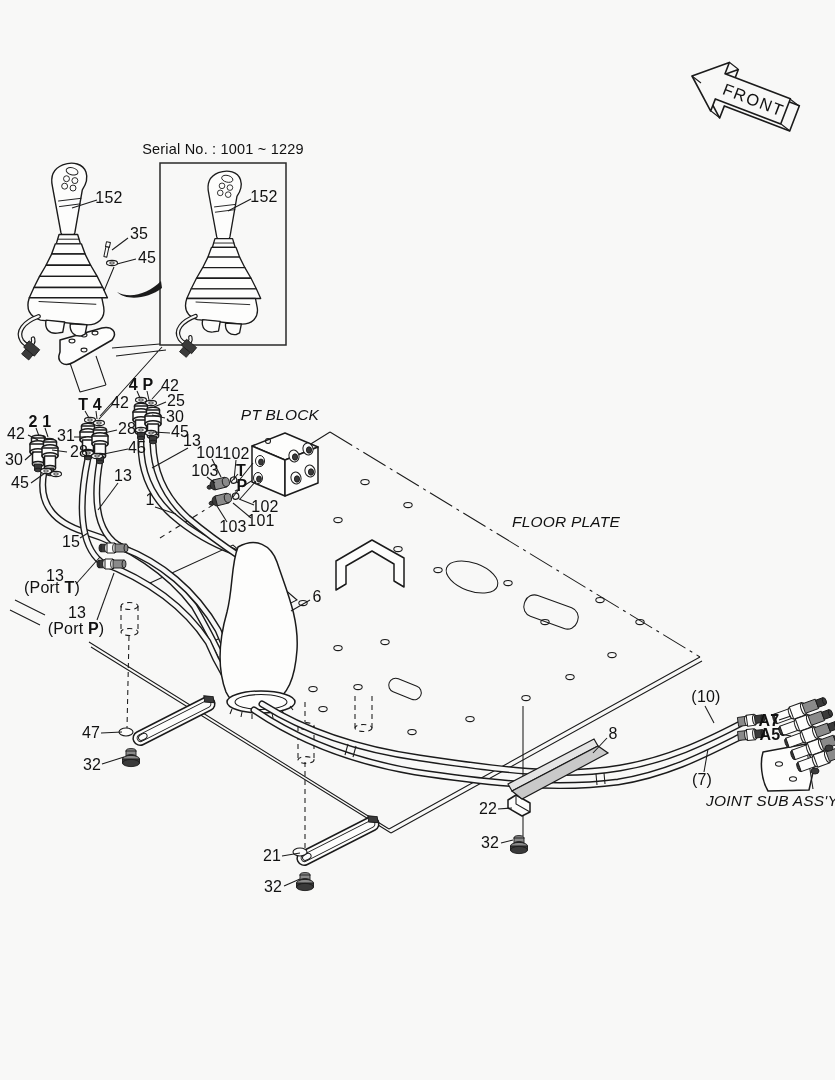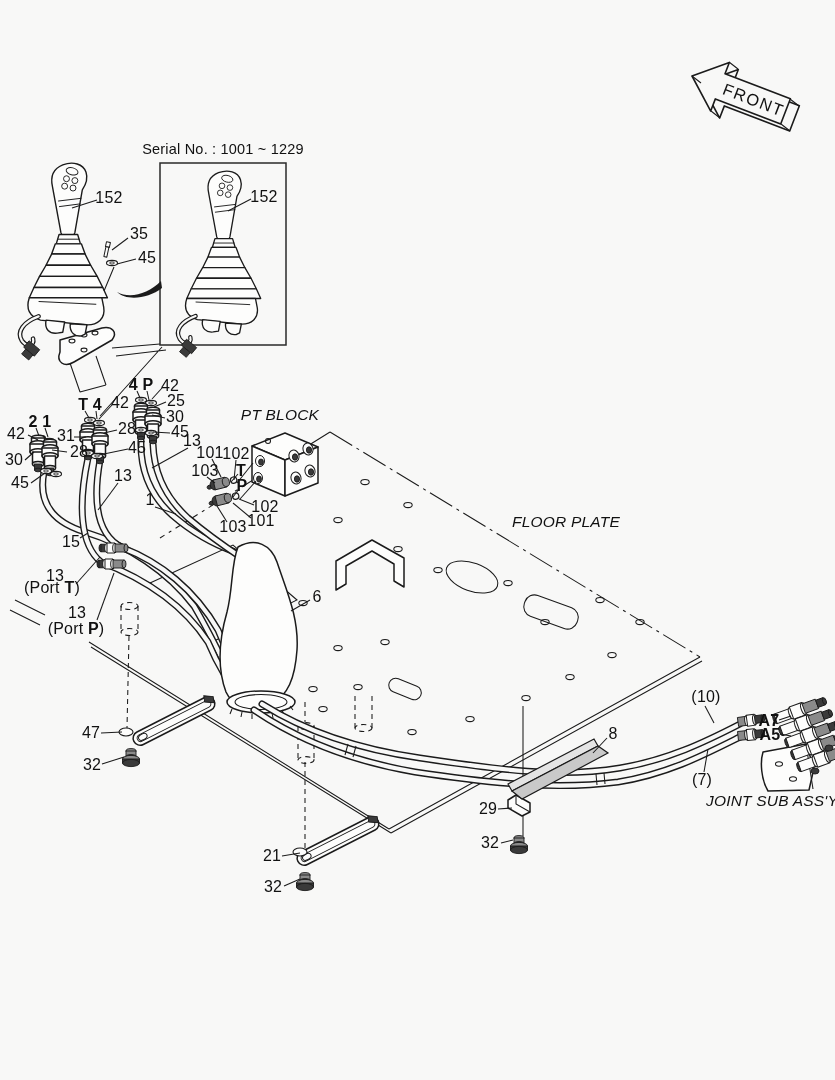--- a/index.html
+++ b/index.html
@@ -425,19 +425,19 @@
 <div class="lab" style="left:52px;top:588px"><span>(Port </span><span class="bold">T</span><span>)</span></div>
 <div class="lab" style="left:77px;top:613px">13</div>
 <div class="lab" style="left:76px;top:629px"><span>(Port </span><span class="bold">P</span><span>)</span></div>
 
 <div class="lab" style="left:317px;top:597px">6</div>
 <div class="lab" style="left:91px;top:733px">47</div>
 <div class="lab" style="left:92px;top:765px">32</div>
 <div class="lab" style="left:272px;top:856px">21</div>
 <div class="lab" style="left:273px;top:887px">32</div>
 <div class="lab" style="left:613px;top:734px">8</div>
-<div class="lab" style="left:488px;top:809px">29</div>
+<div class="lab" style="left:488px;top:809px">22</div>
 <div class="lab" style="left:490px;top:843px">32</div>
 <div class="lab" style="left:706px;top:697px">(10)</div>
 <div class="lab" style="left:702px;top:780px">(7)</div>
 <div class="lab bold" style="left:769px;top:721px">A7</div>
 <div class="lab bold" style="left:770px;top:735px">A5</div>
 </div>
 
 </body></html>

